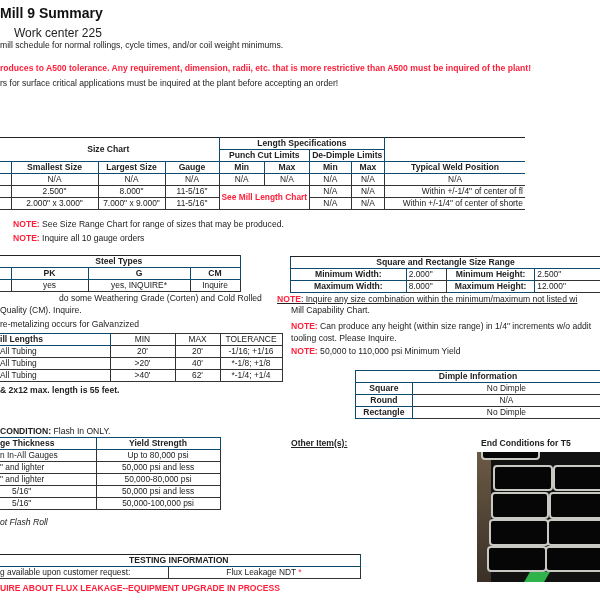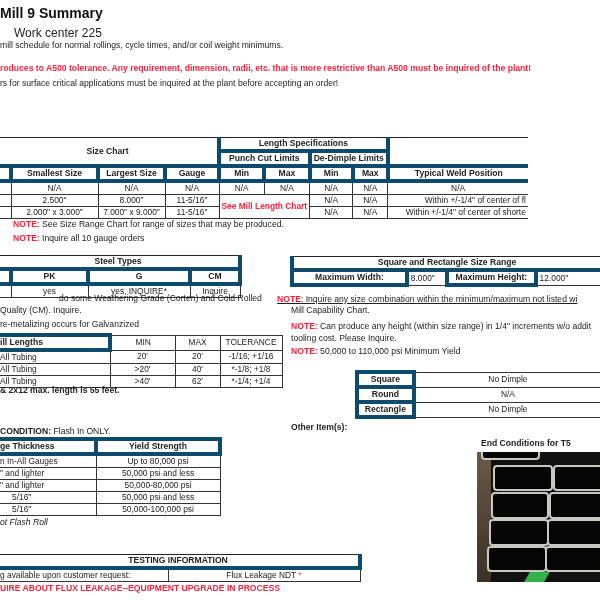--- a/index.html
+++ b/index.html
@@ -4,21 +4,21 @@
 <style>
   html, body { margin:0; padding:0; background:#fff; }
   body { width:600px; height:600px; overflow:hidden; position:relative;
          font-family:"Liberation Sans", sans-serif; color:#222; font-size:8.6px; }
   .abs { position:absolute; white-space:nowrap; }
   .red { color:#ff1f3a; }
   .bold { font-weight:bold; }
   table { position:absolute; border-collapse:collapse; table-layout:fixed; }
   td { border:1px solid #333; padding:0 2px; height:11px; line-height:11px; font-size:8.4px; white-space:nowrap; overflow:hidden; text-align:center; }
   td.l { text-align:left; }
-  th { border:4px solid #0c4a6e; font-weight:bold; font-size:8.6px; height:11px; line-height:11px; padding:0 2px; white-space:nowrap; overflow:hidden; }
+  th { border:1px solid #0c4a6e; font-weight:bold; font-size:8.6px; height:11px; line-height:11px; padding:0 2px; white-space:nowrap; overflow:hidden; }
   .thick-top { border-top:1.5px solid #222; }
   .photo { position:absolute; left:477px; top:452px; width:123px; height:130px; background:#111; overflow:hidden; }
   .tube { position:absolute; border:2px solid #c9c9c4; border-radius:4px; background:#060606; }
 </style>
 </head>
 <body>
 
 <div class="abs bold" style="left:0;top:5px;font-size:14px;color:#111;">Mill 9 Summary</div>
 <div class="abs" style="left:14px;top:26px;font-size:12px;">Work center 225</div>
 <div class="abs" style="left:0;top:40px;font-size:8.6px;">mill schedule for normal rollings, cycle times, and/or coil weight minimums.</div>
@@ -128,20 +128,26 @@
       <col style="width:122px">
       <col style="width:42px">
       <col style="width:90px">
       <col style="width:70px">
     </colgroup>
   <tbody>
       <tr>
         <th colspan="4" class="thick-top" style="border-right:none">Square and Rectangle Size Range</th>
       </tr>
   <tr>
+    <th>Minimum Width:</th>
+    <td class="l">2.000"</td>
+    <th class="l">Minimum Height:</th>
+    <td class="l" style="border-right:none">2.500"</td>
+  </tr>
+  <tr>
     <th>Maximum Width:</th>
     <td class="l">8.000"</td>
     <th class="l">Maximum Height:</th>
     <td class="l" style="border-right:none">12.000"</td>
   </tr>
 </tbody>
   </table>
 <div class="abs" style="left:277px;top:294px;text-decoration:underline;"><span class="red bold">NOTE</span><span>: Inquire any size combination within the minimum/maximum not listed wi</span></div>
 <div class="abs" style="left:291px;top:305px;">Mill Capability Chart.</div>
 <div class="abs" style="left:291px;top:321px;"><span class="red bold">NOTE:</span><span> Can produce any height (within size range) in 1/4" increments w/o addit</span></div>
@@ -183,20 +189,23 @@
 </tbody>
   </table>
 <div class="abs" style="left:0;top:385px;font-weight:bold;">&amp; 2x12 max. length is 55 feet.</div>
 
 <table style="left:355px;top:370px;">
   <colgroup>
       <col style="width:57px">
       <col style="width:190px">
     </colgroup>
   <tbody>
+      <tr>
+        <th colspan="2" style="border-right:none">Dimple Information</th>
+      </tr>
   <tr>
     <th>Square</th>
     <td style="border-right:none">No Dimple</td>
   </tr>
   <tr>
     <th>Round</th>
     <td style="border-right:none">N/A</td>
   </tr>
   <tr>
     <th>Rectangle</th>
@@ -233,21 +242,21 @@
         <td>50,000 psi and less</td>
       </tr>
   <tr>
         <td class="l" style="border-left:none;padding-left:14px">5/16"</td>
         <td>50,000-100,000 psi</td>
       </tr>
 </tbody>
   </table>
 <div class="abs" style="left:0;top:517px;font-style:italic;">ot Flash Roll</div>
 
-<div class="abs bold" style="left:291px;top:422px;">Other Item(s):</div>
+<div class="abs bold" style="left:291px;top:438px;text-decoration:underline;">Other Item(s):</div>
 <div class="abs bold" style="left:437px;top:438px;padding-left:44px;">End Conditions for T5</div>
 
 <div class="photo">
   <div style="position:absolute;left:0;top:0;width:14px;height:130px;background:linear-gradient(#6b5a45,#3a3026);"></div>
   <div class="tube" style="left:4px;top:-6px;width:55px;height:10px;"></div>
   <div class="tube" style="left:16px;top:13px;width:56px;height:22px;"></div>
   <div class="tube" style="left:76px;top:13px;width:50px;height:22px;"></div>
   <div class="tube" style="left:14px;top:40px;width:54px;height:23px;"></div>
   <div class="tube" style="left:72px;top:40px;width:54px;height:23px;"></div>
   <div class="tube" style="left:12px;top:67px;width:56px;height:23px;"></div>

